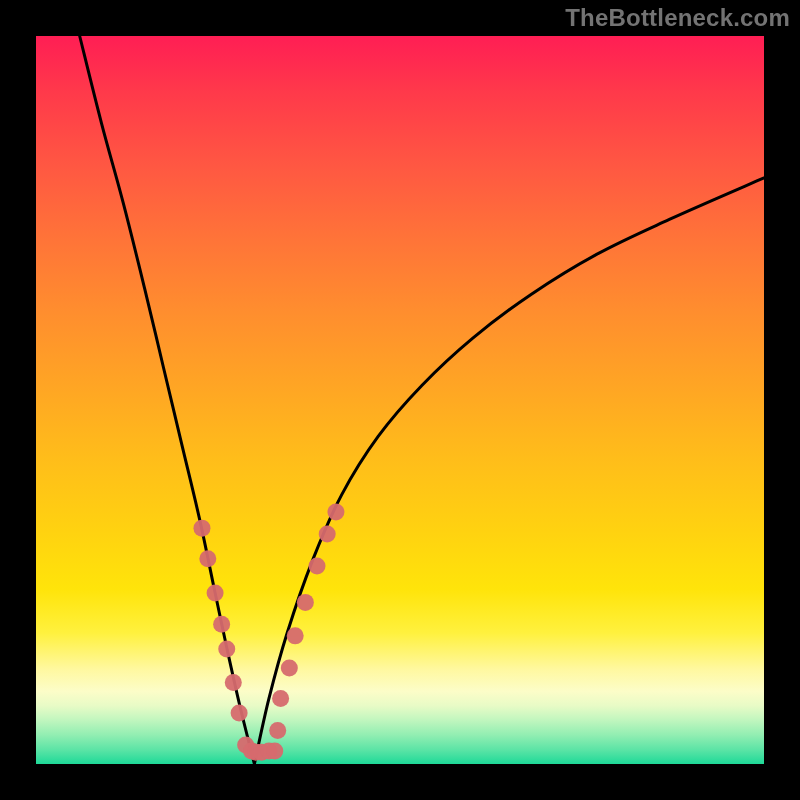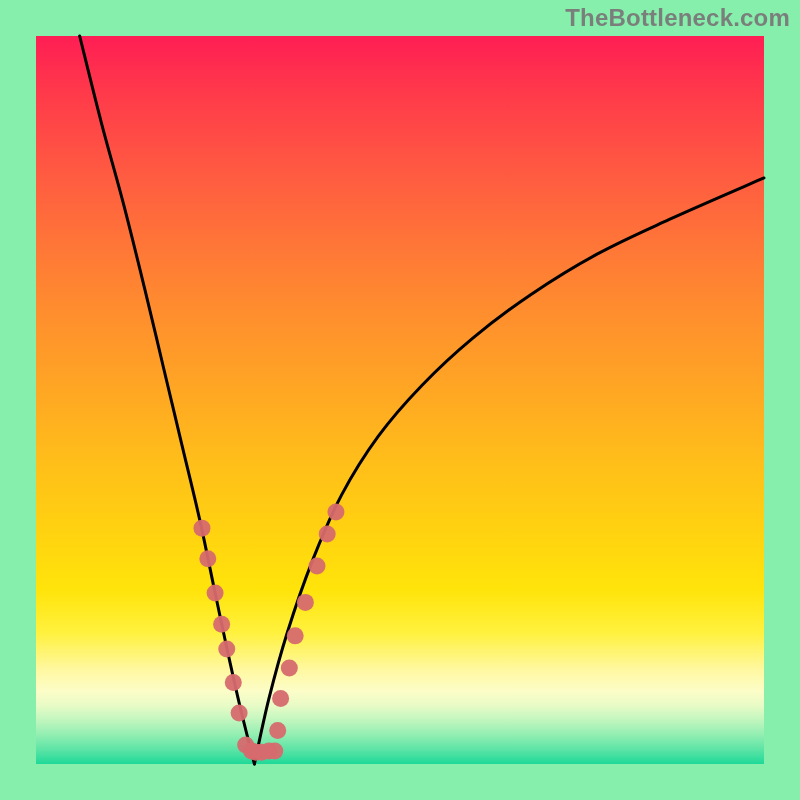--- a/index.html
+++ b/index.html
@@ -7,21 +7,21 @@
     padding: 0;
     width: 800px;
     height: 800px;
     overflow: hidden;
     background: #fff;
   }
   .container {
     position: relative;
     width: 800px;
     height: 800px;
-    background: #86efac;
+    background: #000000;
   }
   .plot-area {
     position: absolute;
     left: 36px;
     top: 36px;
     width: 728px;
     height: 728px;
     
     background: linear-gradient(
       to bottom,

